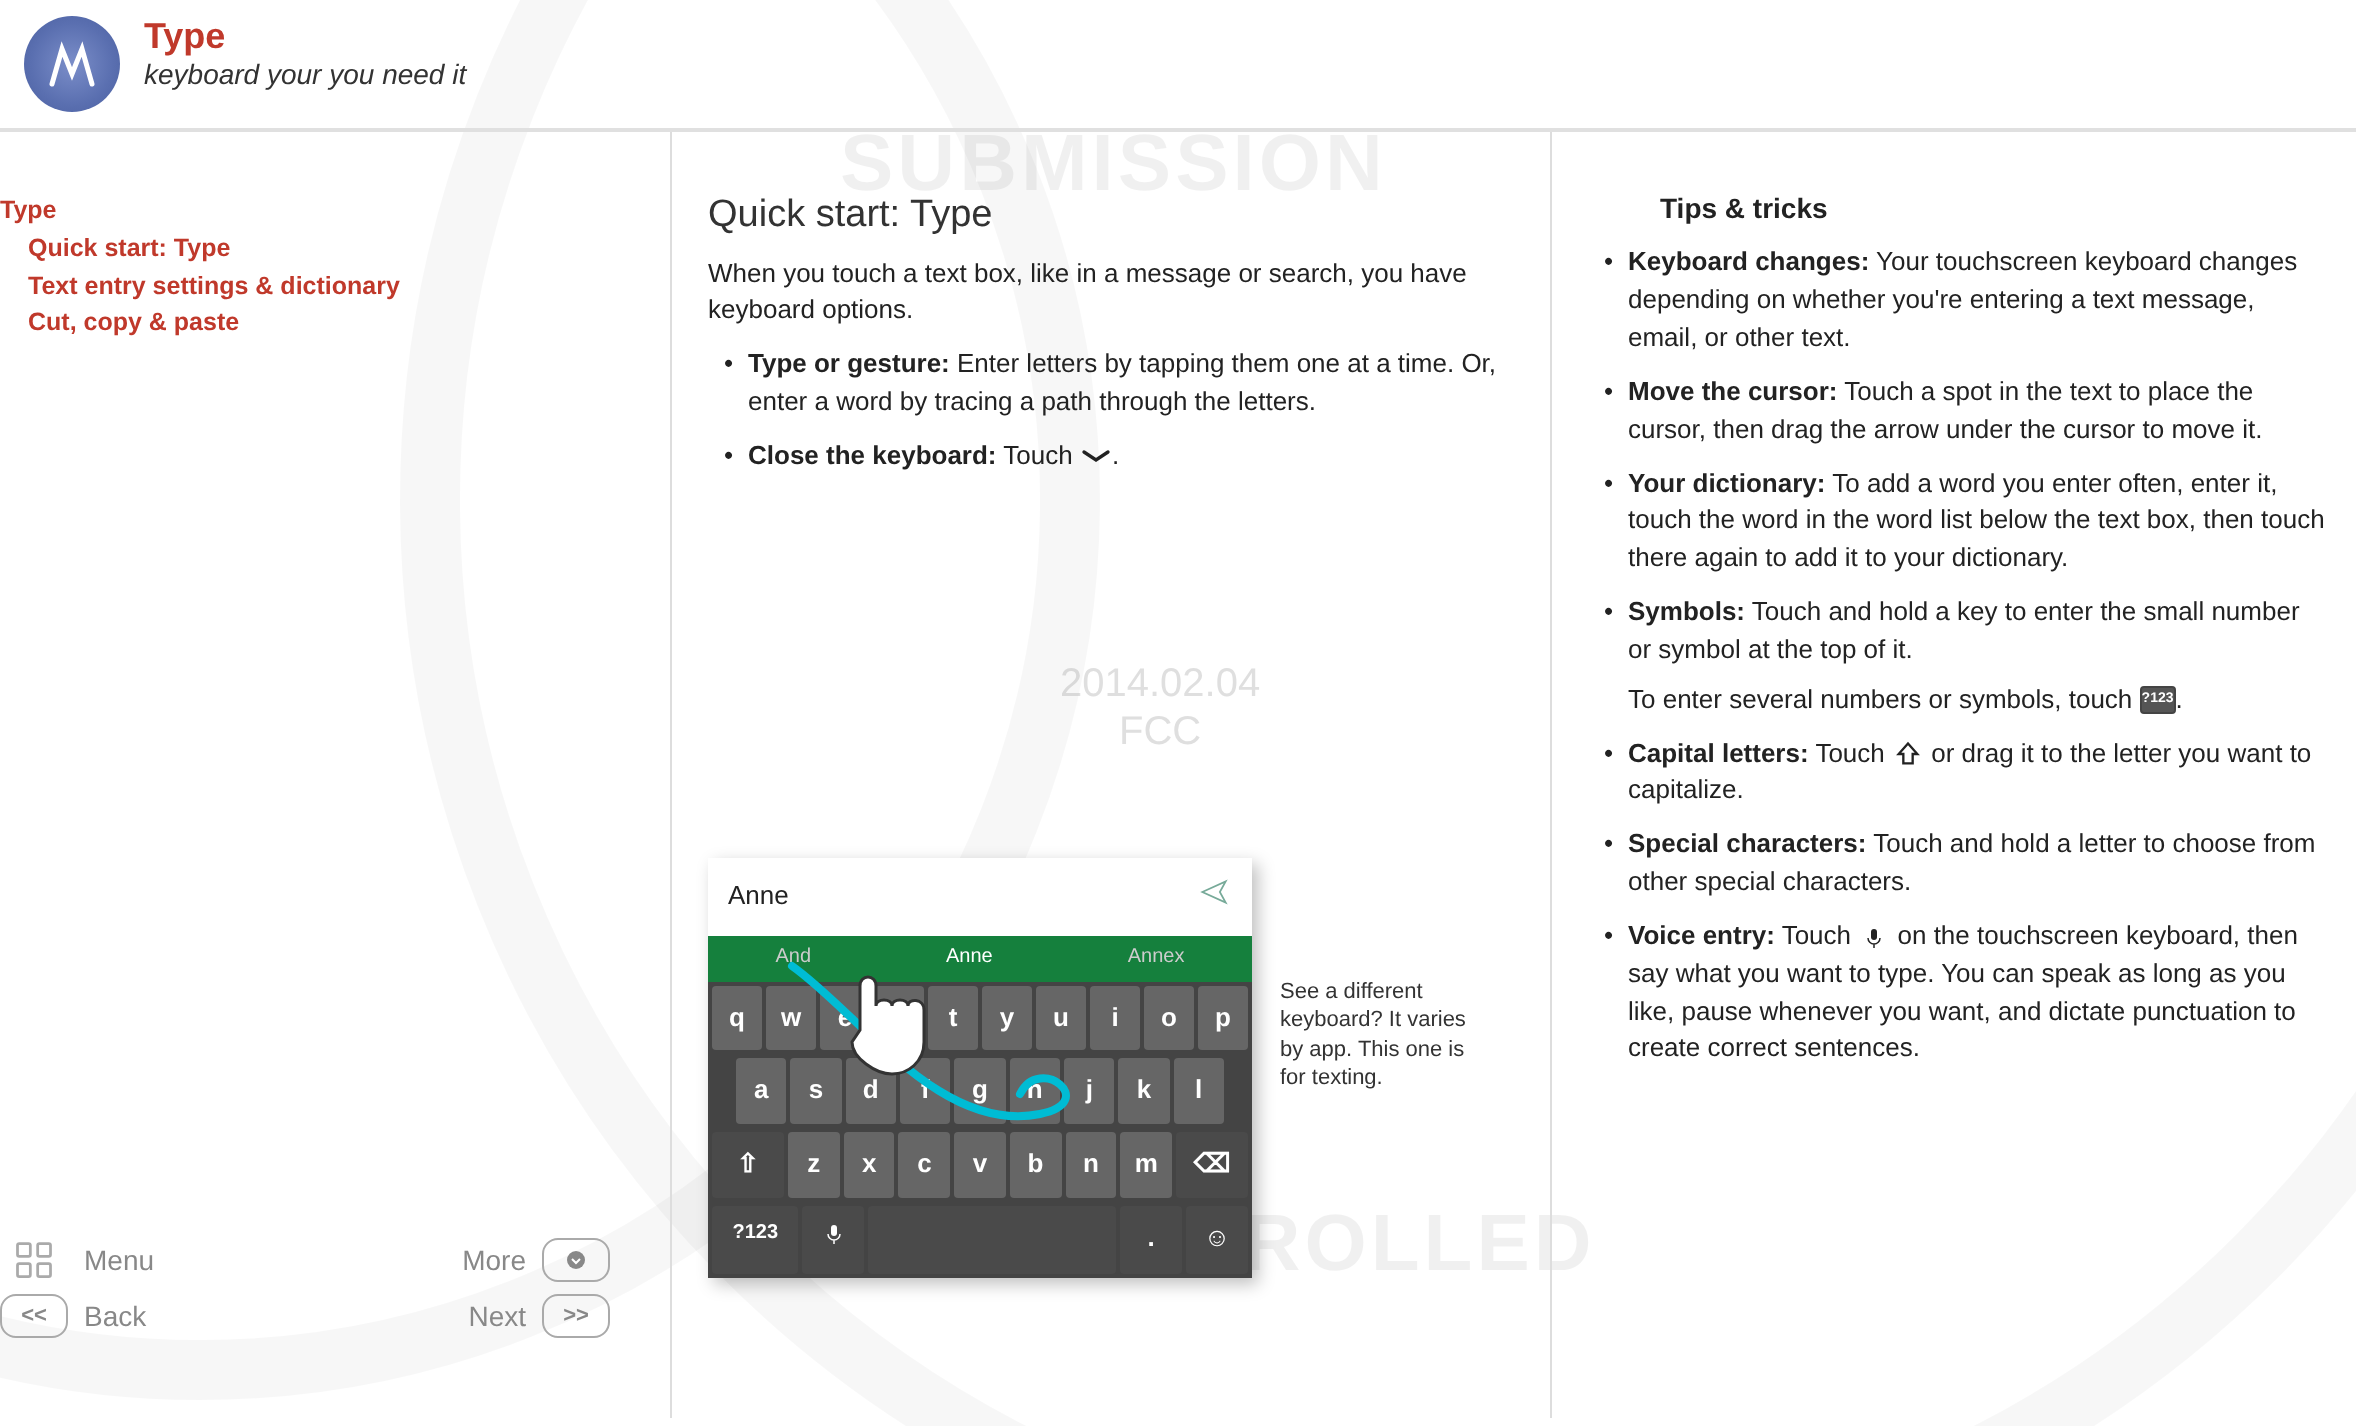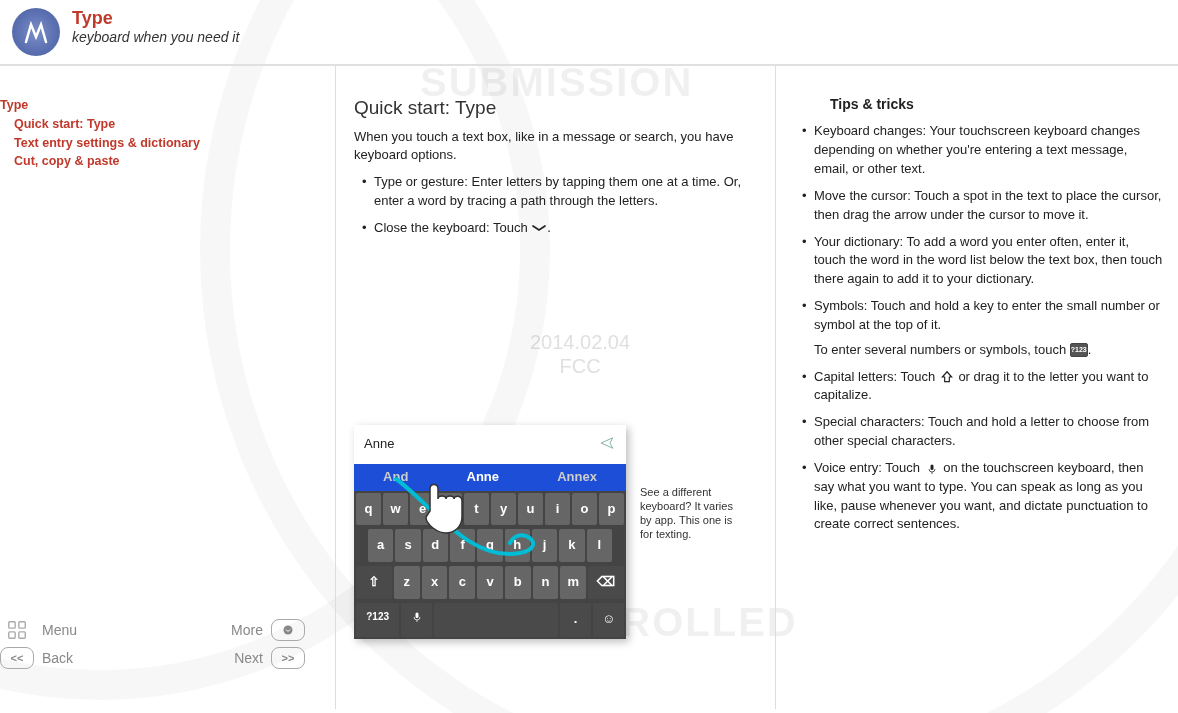--- a/index.html
+++ b/index.html
@@ -130,21 +130,21 @@
   .col1 { width: 440px; border-right: 1.5px solid #ddd; position:relative;}
   .col2 { flex: 1; }
   h2 { font-size: 19px; font-weight: normal; color: #333; margin-bottom: 6px; }
   h3 { font-size: 14px; font-weight: bold; margin-bottom: 8px; margin-left: 36px; }
   .col p { margin-bottom: 8px; }
   ul.bullets { list-style: none; padding-left: 10px; }
   ul.bullets > li { position: relative; padding-left: 10px; margin-bottom: 8px; }
   ul.bullets > li::before {
     content: "•"; position: absolute; left: -2px; top: 0; color: #222;
   }
-  b { font-weight: normal; }
+  b { font-weight: bold; }
 
   .inline-icon {
     display:inline-flex;width:18px;height:14px;
     vertical-align:middle;align-items:center;justify-content:center;
     border:1px solid #444;border-radius:2px;background:#555;color:#fff;
     font-size:7px;font-weight:bold;
   }
   .inline-icon.plain { border:none;background:none;color:#222;width:16px; }
 
   
@@ -163,22 +163,22 @@
     font-size: 12px;
   }
   .kb-input {
     background: #fff;
     padding: 8px 10px;
     display:flex;justify-content:space-between;align-items:center;
     font-size: 13px;
   }
   .send-ic { color:#6a8; font-size:16px; }
   .sugg-row {
-    background:#1d4ed8;color:#ccc;display:flex;justify-content:space-around;
-    padding:4px 0;font-size:13px;position:relative;font-weight:bold;
+    background:#15803d;color:#ccc;display:flex;justify-content:space-around;
+    padding:4px 0;font-size:10px;position:relative;
   }
   .sugg-row span:nth-child(2){color:#fff;}
   .key-row { display:flex; gap:2px; padding:2px; }
   .key {
     flex:1; background:#666; color:#fff; text-align:center;
     padding:7px 0; border-radius:2px; font-size:13px; font-weight:bold;
   }
   .key.dark { background:#4a4a4a; }
   .key.wide { flex:1.4; }
   .key.space { flex:4; }
@@ -209,21 +209,21 @@
 </div>
 
 <div class="header">
   <div class="logo">
     <svg viewBox="0 0 24 24">
         <path d="M4 20 L8 6 L12 16 L16 6 L20 20" stroke="#fff" stroke-width="2" fill="none" stroke-linecap="round"></path>
       </svg>
   </div>
   <div class="title-block">
     <h1>Type</h1>
-    <p>keyboard when you need it</p>
+    <p>keyboard your you need it</p>
   </div>
 </div>
 
 <div class="page-body">
 
   <div class="sidebar">
     <div class="nav-list">
       <div>Type</div>
       <div class="indent">Quick start: Type</div>
       <div class="indent">Text entry settings &amp; dictionary</div>

